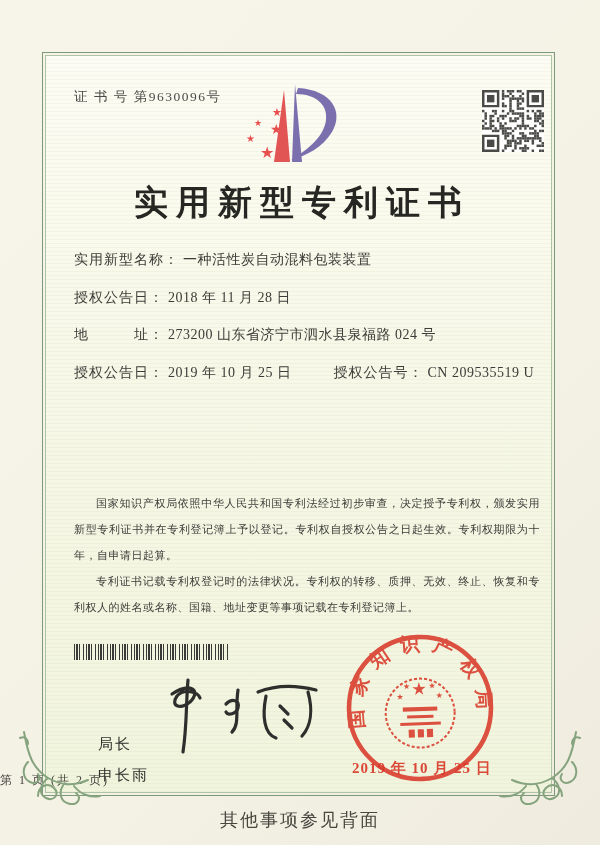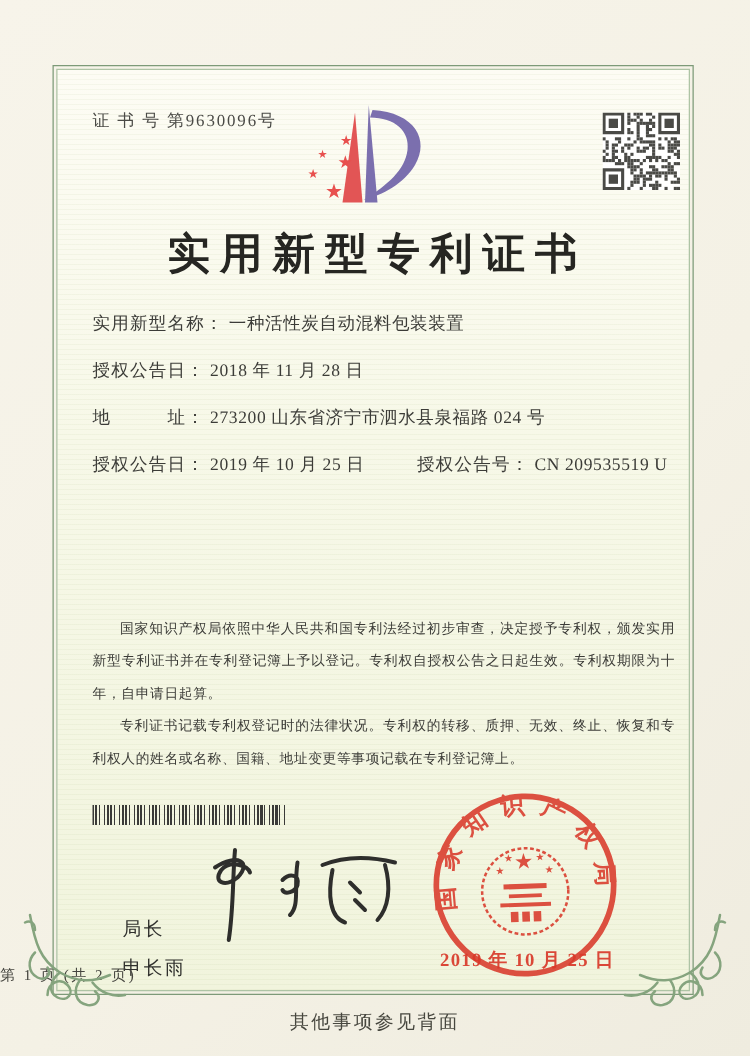--- a/index.html
+++ b/index.html
@@ -49,21 +49,21 @@
   .sig{position:absolute;left:150px;top:668px;}
   
   .seal{position:absolute;left:344px;top:632px;width:152px;height:152px;
     opacity:0.88;transform:rotate(-2deg);}
   .seal-date{position:absolute;left:352px;top:759px;font-size:15px;font-weight:bold;
     color:#d93a2b;letter-spacing:1px;opacity:0.92;}
   
   .page-no{position:absolute;left:0;right:0;top:772px;text-align:left;
     font-size:12px;color:#45453f;letter-spacing:2px;}
   .back-note{position:absolute;left:0;right:0;top:808px;text-align:center;
-    font-size:15px;color:#47473f;letter-spacing:2px;}
+    font-size:18px;color:#47473f;letter-spacing:2px;}
   .flourish{position:absolute;width:88px;height:86px;}
   .flourish.bl{left:14px;top:728px;}
   .flourish.br{left:498px;top:728px;transform:scaleX(-1);}
 </style>
 </head>
 <body>
 
 <div class="page">
 
   <div class="frame">

